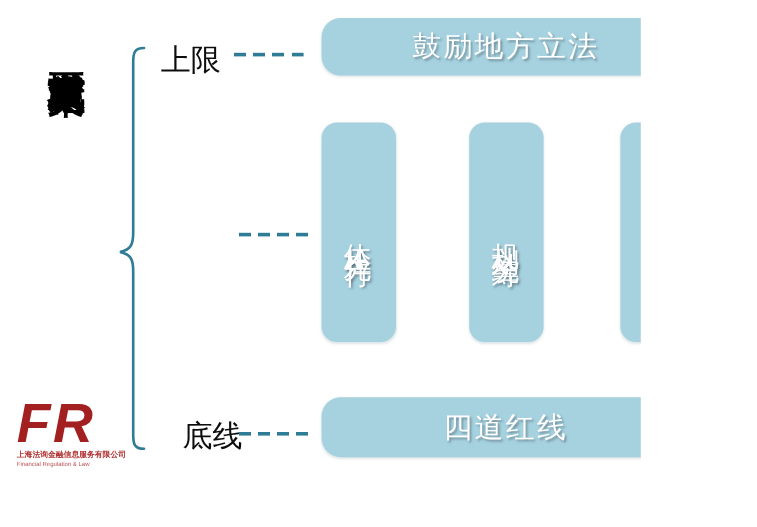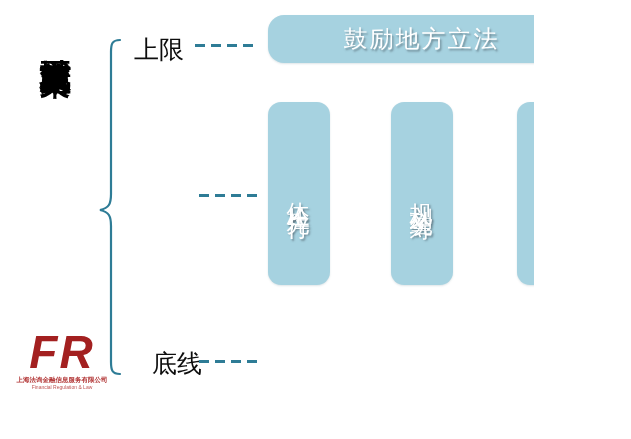--- a/index.html
+++ b/index.html
@@ -74,21 +74,20 @@
   .pillar-1{left:268px;}
   .pillar-2{left:391px;}
   .pillar-3{left:517px;}
   .boxtext{
     text-shadow:1.5px 1.5px 2px rgba(85,105,115,0.65);
   }
   .logo{
     position:absolute;
     left:14px;top:328px;
     width:96px;
-    text-align:center;
     color:#a32020;
   }
   .logo-fr{
     font-size:46px;
     line-height:48px;
     font-weight:800;
     font-style:italic;
     letter-spacing:2px;
     color:#a32020;
   }
@@ -129,20 +128,23 @@
   </div>
   <div class="bluebox pillar pillar-2">
     <span class="vtext boxtext">规划统筹</span>
   </div>
   <div class="bluebox pillar pillar-3">
     <span class="vtext boxtext">设计引导</span>
   </div>
 
   <div class="level-label label-bottom">底线</div>
   <div class="dashline dash-3"></div>
+  <div class="bluebox hbox box-bottom">
+    <span class="boxtext">四道红线</span>
+  </div>
 
   <div class="logo">
     <div class="logo-fr">FR</div>
     <div class="logo-cn">上海法询金融信息服务有限公司</div>
     <div class="logo-en">Financial Regulation &amp; Law</div>
   </div>
 
 </div>
 
 </body></html>

